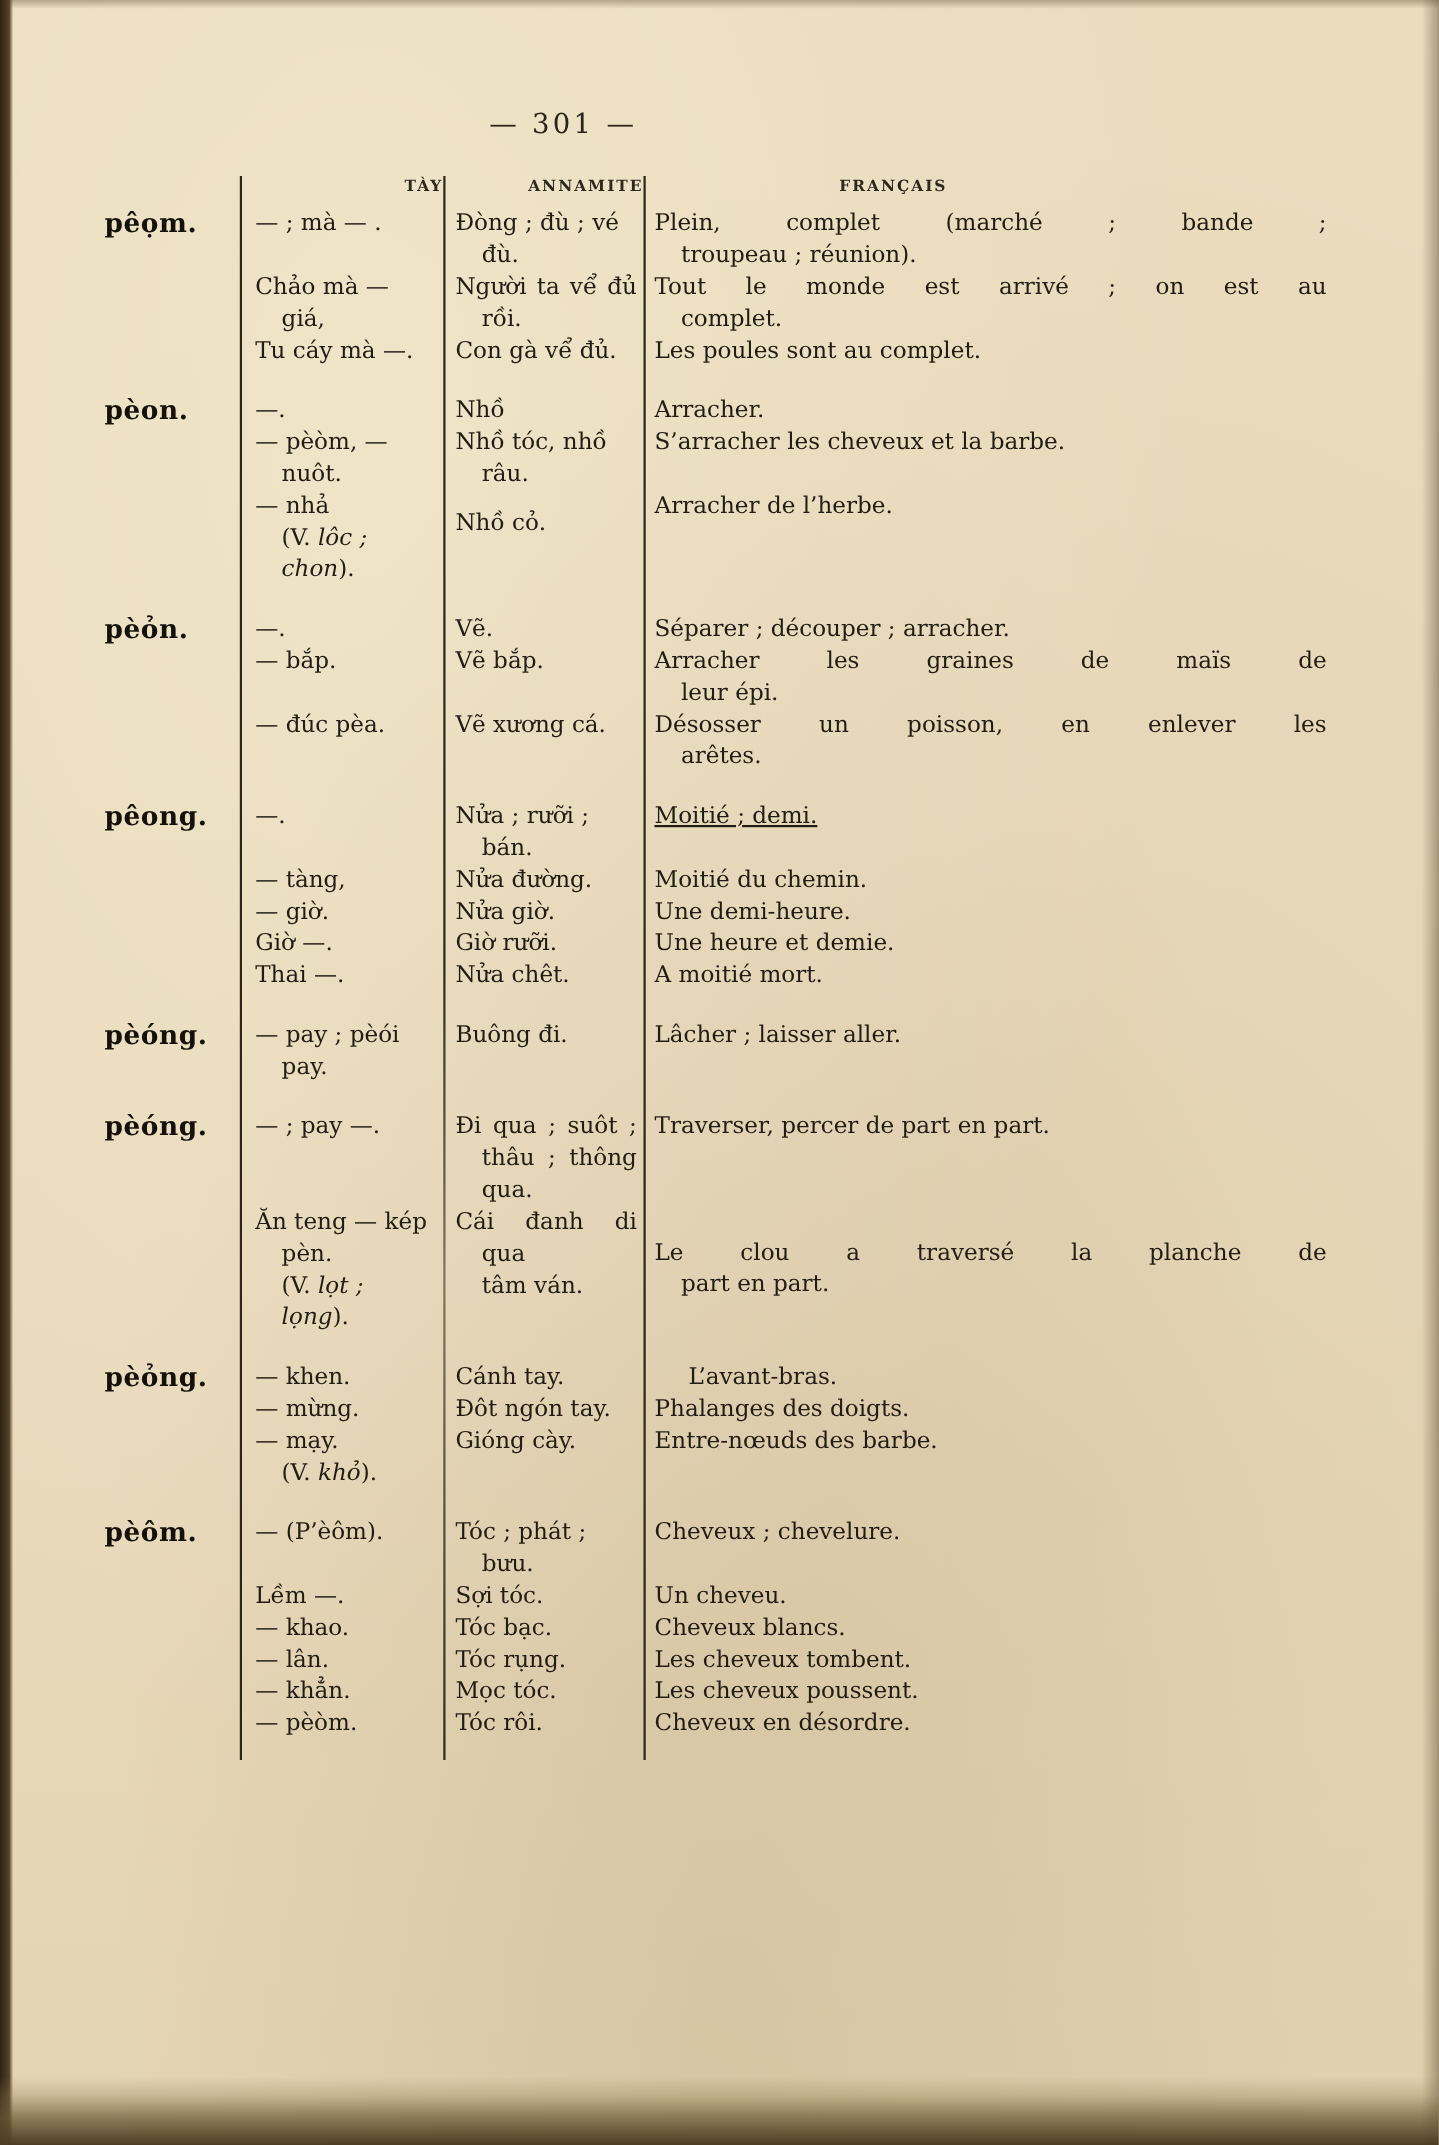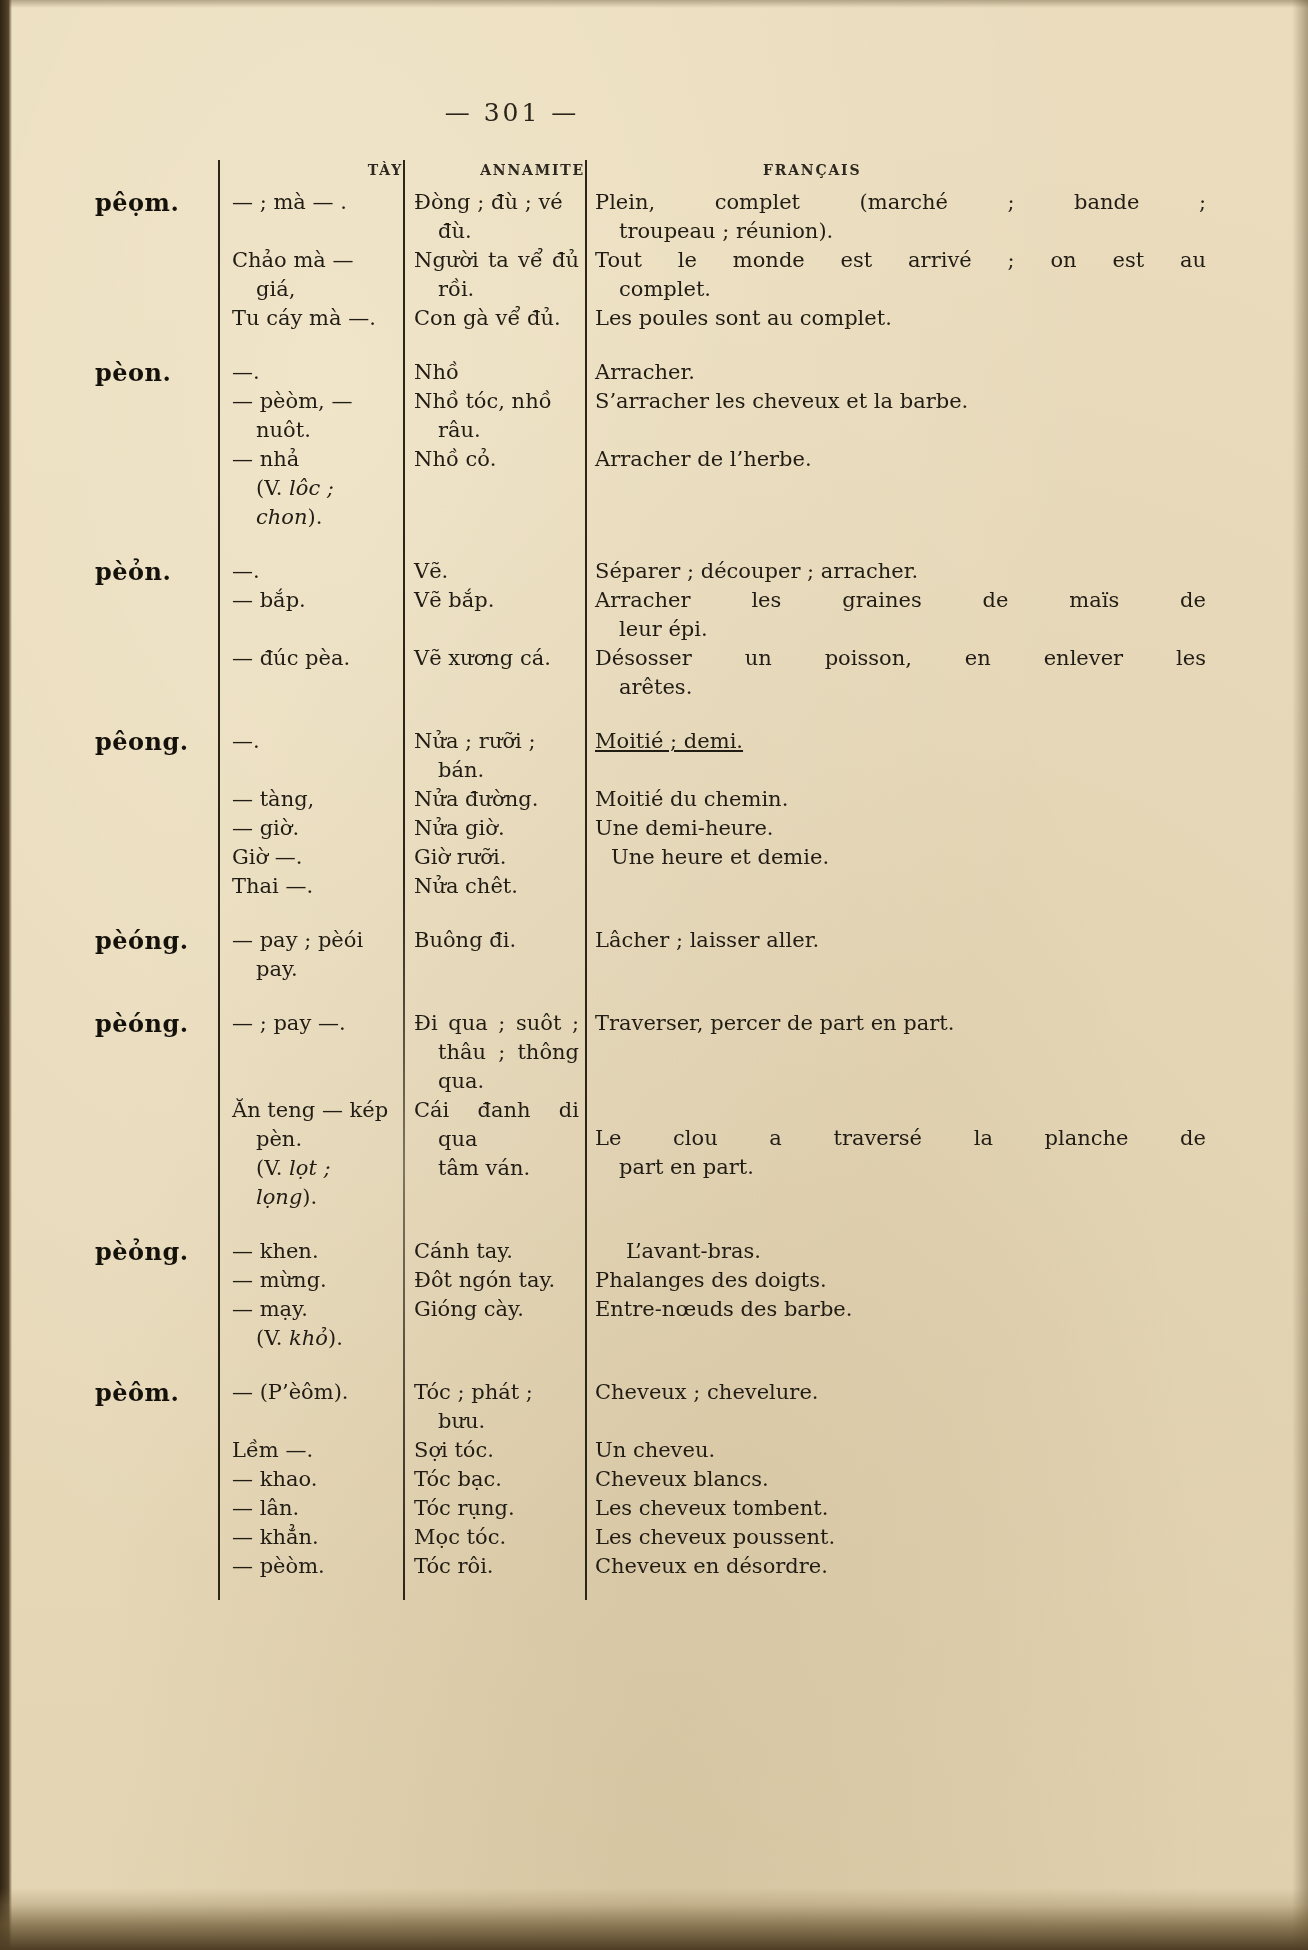--- a/index.html
+++ b/index.html
@@ -140,21 +140,21 @@
           <div class="cell cell-ann" style="grid-area: 2 / 3;">
             <p class="line">Nhồ tóc, nhồ râu.</p>
           </div>
           <div class="cell cell-fr" style="grid-area: 2 / 4;">
             <p class="line">S’arracher les cheveux et la barbe.</p>
           </div>
           <div class="cell cell-tay" style="grid-area: 3 / 2;">
             <p class="line">— nhả</p>
             <p class="line cont">(V. <i>lôc ; chon</i>).</p>
           </div>
-          <div class="cell cell-ann" style="grid-area: 3 / 3;">
+          <div class="cell cell-ann" style="grid-area: 3 / 3; margin-top: 16px;">
             <p class="line">Nhồ cỏ.</p>
           </div>
           <div class="cell cell-fr" style="grid-area: 3 / 4;">
             <p class="line">Arracher de l’herbe.</p>
           </div>
         </div>
         <div class="entry">
           <div class="headword">pèỏn.</div>
           <div class="cell cell-tay" style="grid-area: 1 / 2;">
             <p class="line">—.</p>
@@ -214,28 +214,31 @@
           </div>
           <div class="cell cell-fr" style="grid-area: 3 / 4;">
             <p class="line">Une demi-heure.</p>
           </div>
           <div class="cell cell-tay" style="grid-area: 4 / 2;">
             <p class="line">Giờ —.</p>
           </div>
           <div class="cell cell-ann" style="grid-area: 4 / 3;">
             <p class="line">Giờ rưỡi.</p>
           </div>
-          <div class="cell cell-fr" style="grid-area: 4 / 4; margin-left: 16px;">
+          <div class="cell cell-fr" style="grid-area: 4 / 4;">
             <p class="line">Une heure et demie.</p>
           </div>
           <div class="cell cell-tay" style="grid-area: 5 / 2;">
             <p class="line">Thai —.</p>
           </div>
           <div class="cell cell-ann" style="grid-area: 5 / 3;">
             <p class="line">Nửa chêt.</p>
+          </div>
+          <div class="cell cell-fr" style="grid-area: 5 / 4;">
+            <p class="line">A moitié mort.</p>
           </div>
         </div>
         <div class="entry">
           <div class="headword">pèóng.</div>
           <div class="cell cell-tay" style="grid-area: 1 / 2;">
             <p class="line">— pay ; pèói pay.</p>
           </div>
           <div class="cell cell-ann" style="grid-area: 1 / 3;">
             <p class="line">Buông đi.</p>
           </div>

